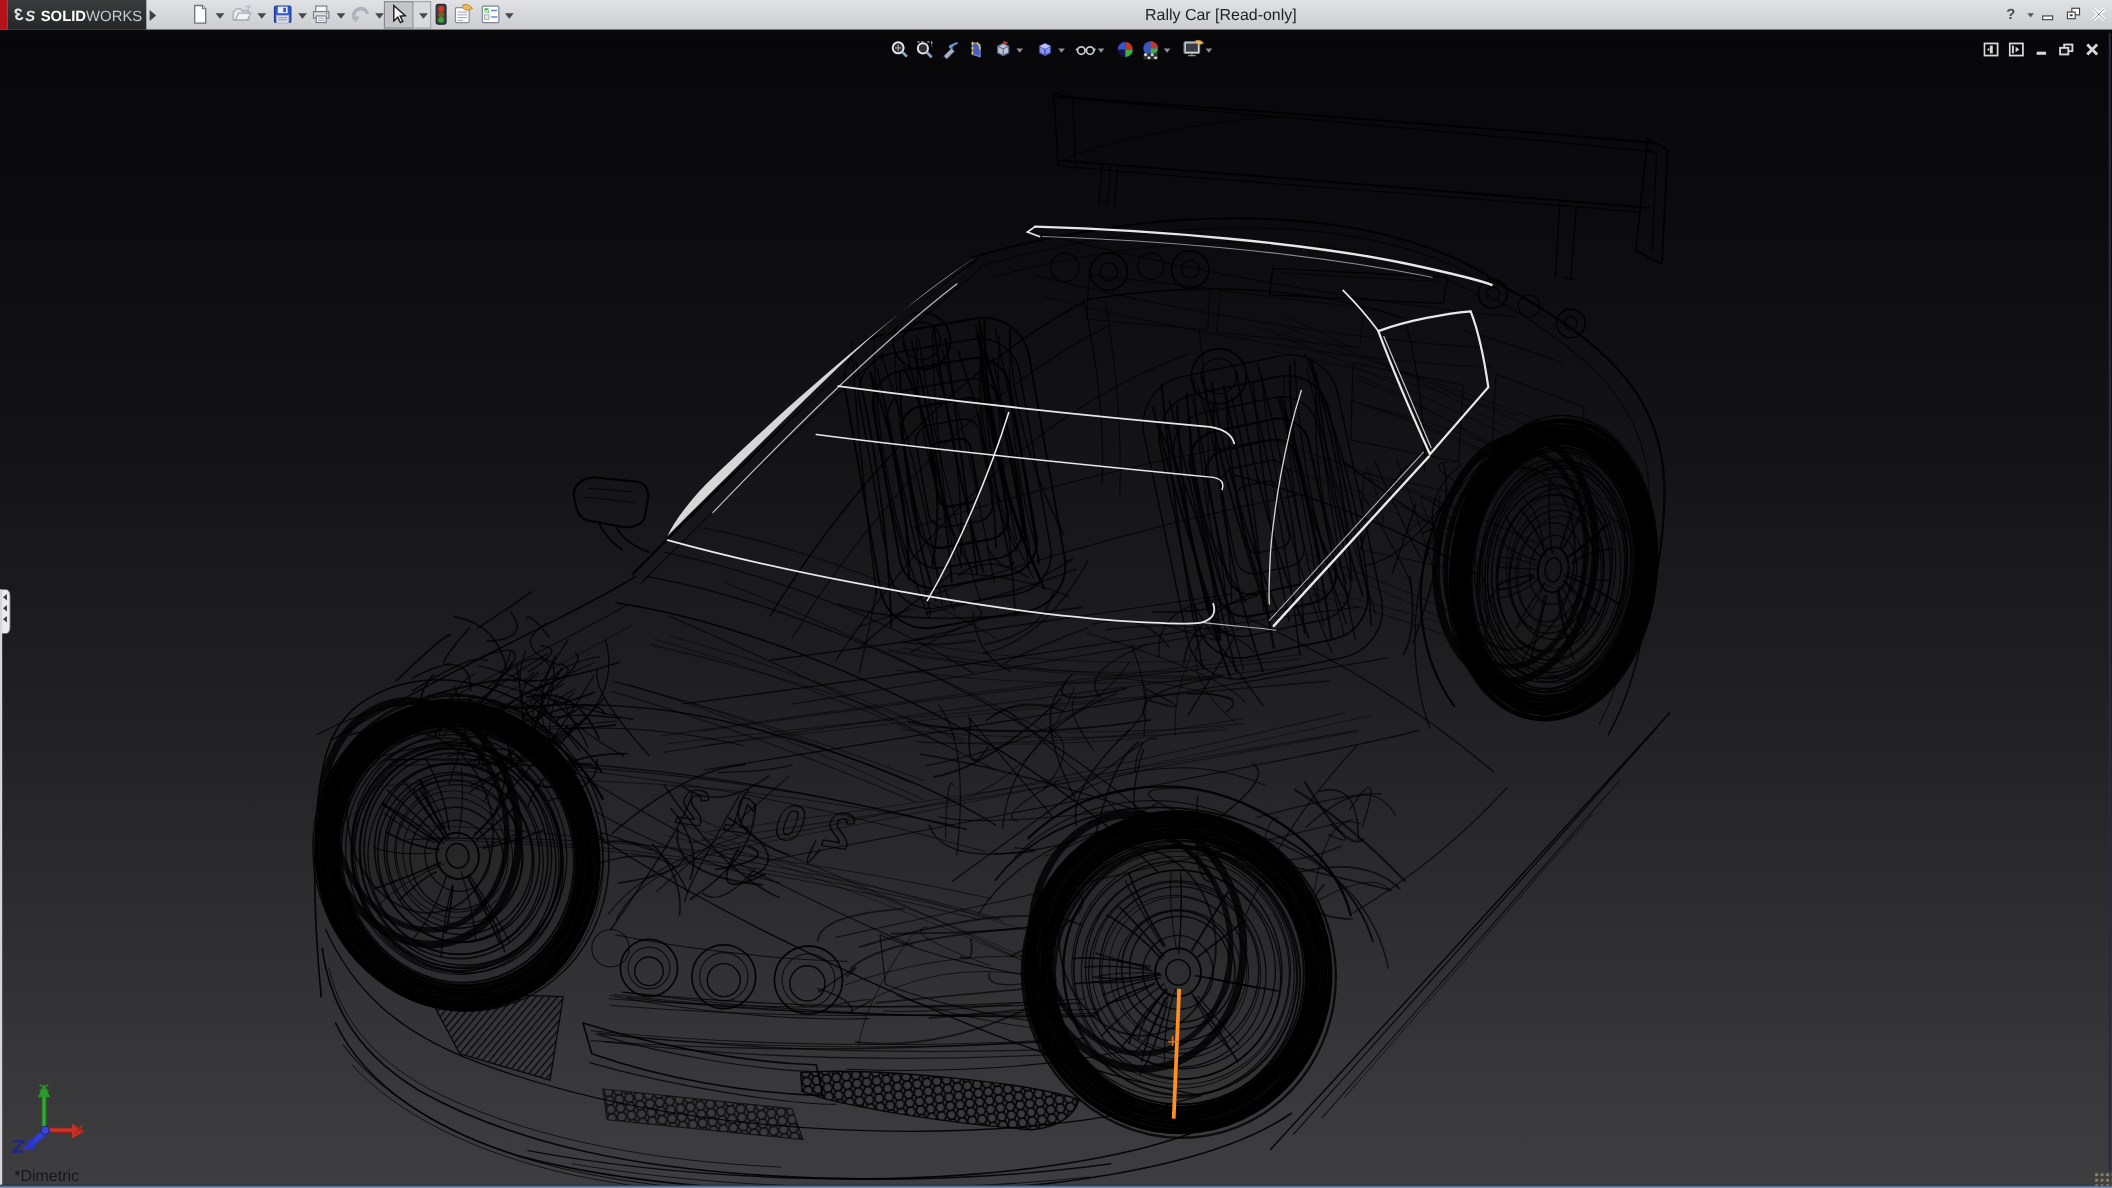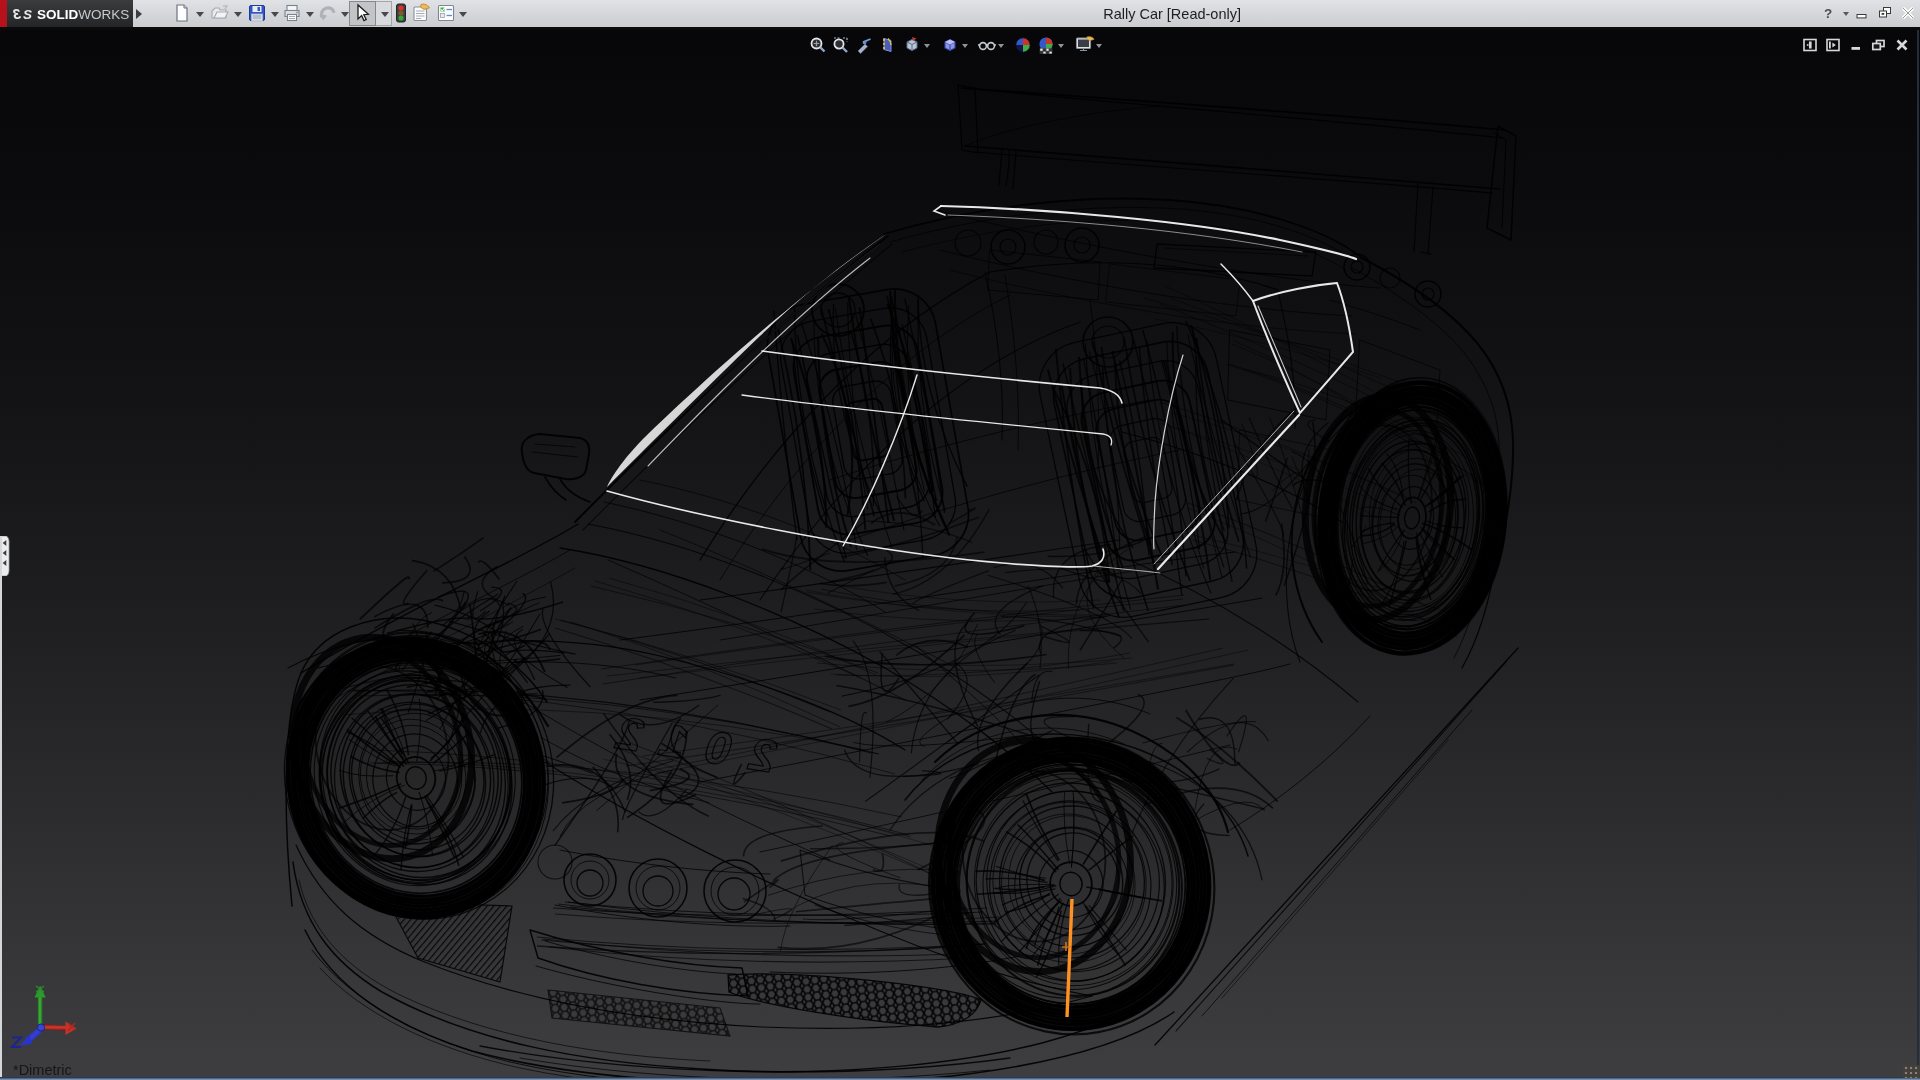--- a/index.html
+++ b/index.html
@@ -8,21 +8,21 @@
 #redstrip { position:absolute; left:0; top:0; width:7px; height:27px; background:#b5121b; }
 #logo { position:absolute; left:7px; top:0; width:126px; height:27px; background:linear-gradient(#3a3c3e,#232527); color:#fff; }
 #logo .tx { position:absolute; left:26px; top:7px; font-size:13.5px; letter-spacing:0px; color:#fff; font-weight:bold; }
 #logo .tx i { font-style:normal; font-weight:normal; color:#c6c9cd; }
 #logo .ds { position:absolute; left:6px; top:5px; font-size:15px; font-style:italic; font-weight:bold; color:#e8e8e8; transform:scaleX(-1); display:inline-block; }
 #expander { position:absolute; left:136px; top:9px; width:0; height:0; border-left:6px solid #3c3e42; border-top:5px solid transparent; border-bottom:5px solid transparent; }
 .tic { position:absolute; top:3px; }
 .da { position:absolute; top:12px; width:0; height:0; border-left:4px solid transparent; border-right:4px solid transparent; border-top:5px solid #46484c; }
 #selbox { position:absolute; left:349px; top:1px; width:27px; height:25px; background:#c2c4c8; border:1px solid #86888c; }
 #selarr { position:absolute; left:376px; top:1px; width:16px; height:25px; background:#d8dade; border:1px solid #a2a4a8; border-left:none; }
-#title-text { position:absolute; left:1041px; width:200px; top:6px; text-align:right; font-size:14.5px; color:#1e1e1e; white-space:nowrap; }
+#title-text { position:absolute; left:1041px; width:200px; top:6px; text-align:left; font-size:14.5px; color:#1e1e1e; white-space:nowrap; }
 .twb { position:absolute; top:5px; width:16px; height:16px; }
 #viewport { position:absolute; left:0; top:30px; width:1920px; height:1050px;
   background:linear-gradient(#070709 0%, #0b0b0d 15%, #131315 35%, #1e1e20 55%, #2a2a2c 72%, #363638 88%, #3e3e40 100%); }
 #scene { position:absolute; left:0; top:-30px; width:1920px; height:1080px; }
 .hic { position:absolute; top:6px; }
 .harr { position:absolute; top:14px; width:0; height:0; border-left:3.5px solid transparent; border-right:3.5px solid transparent; border-top:4.5px solid #8f9298; }
 .vb { position:absolute; top:8px; }
 #lefttab { position:absolute; left:0; top:506px; }
 #leftline { position:absolute; left:0; top:506px; width:2px; height:544px; background:#d4d6da; }
 #rightline { position:absolute; right:1.5px; top:0; width:1.5px; height:1050px; background:#242d3a; }

